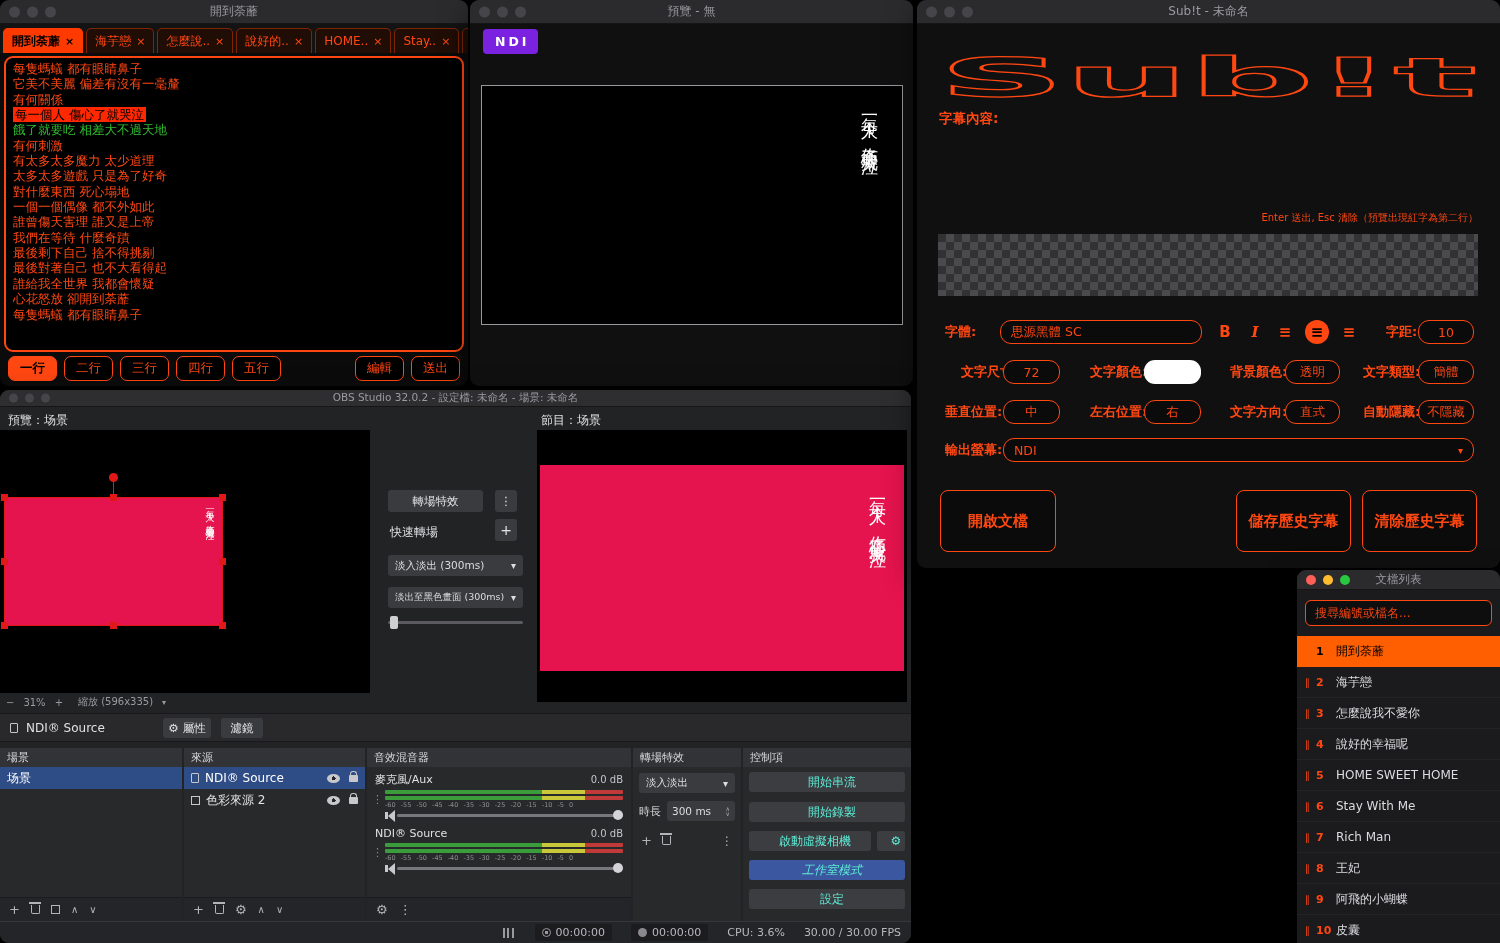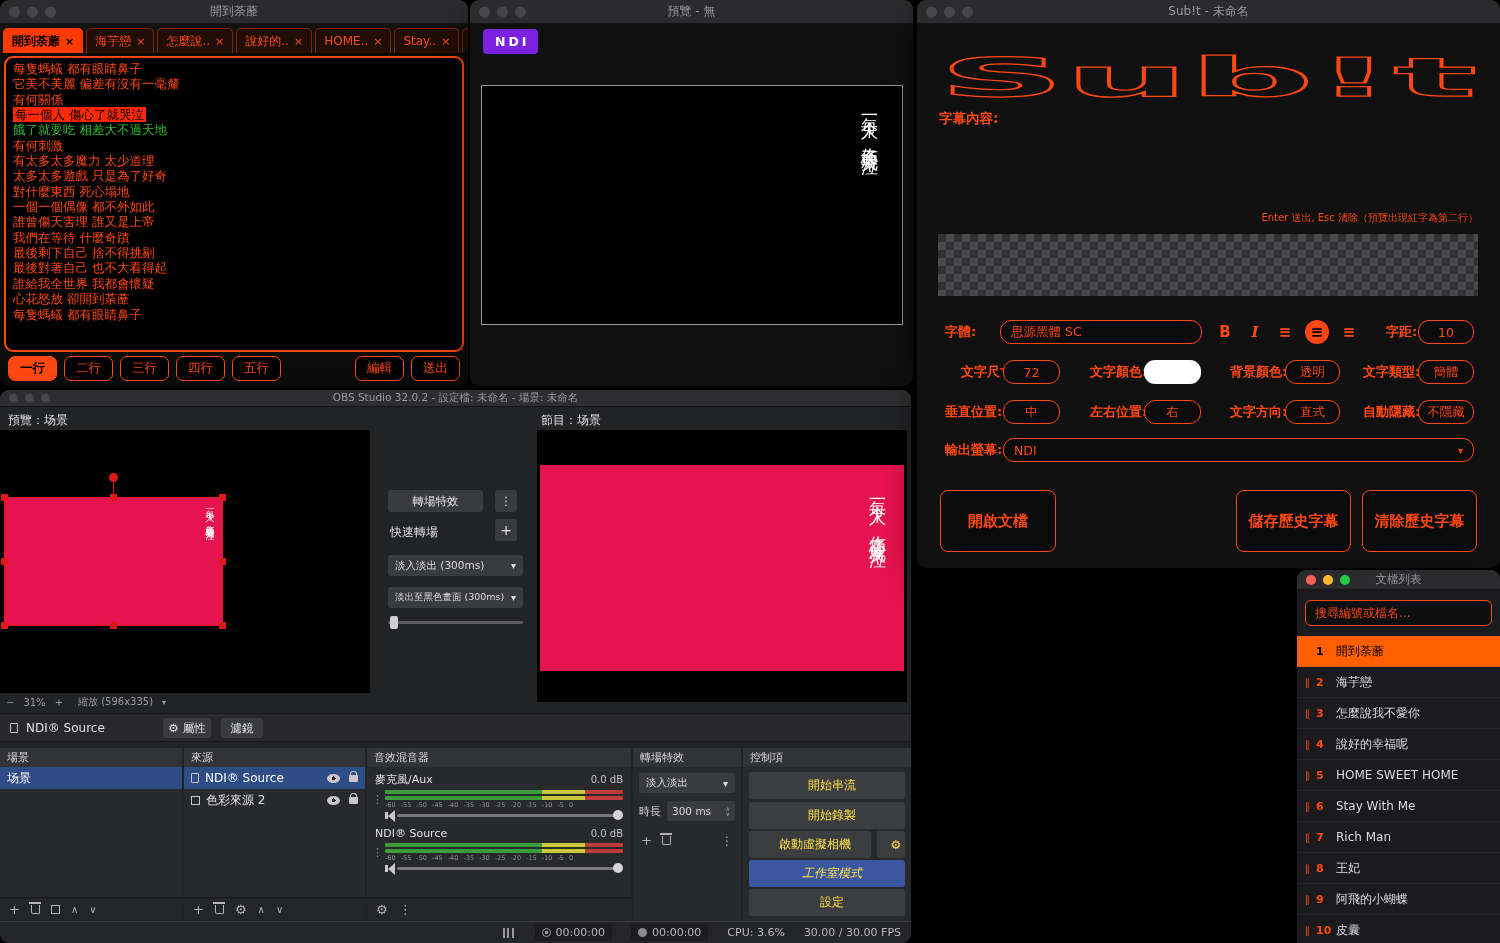--- a/index.html
+++ b/index.html
@@ -77,21 +77,21 @@
   .i-trash{width:9px;height:9px;border:1.5px solid #b4b4b8;border-top:none;border-radius:0 0 2px 2px;position:relative;}
   .i-trash::before{content:"";position:absolute;top:-3px;left:-2.5px;width:12px;height:1.5px;background:#b4b4b8;}
   .i-sq{width:9px;height:9px;border:1.5px solid #b4b4b8;}
   .tg{font-size:13px;color:#b4b4b8;}
   .meter{height:4px;border-radius:1px;background:linear-gradient(to right,#3a9c3a 0%,#3a9c3a 66%,#c8c83a 66%,#c8c83a 84%,#c03a3a 84%,#c03a3a 100%);}
   .mscale{font-size:6.5px;color:#8e8e92;white-space:nowrap;word-spacing:3px;margin-top:1px;overflow:hidden;}
   .spk{width:3px;height:7px;background:#c8c8cc;position:relative;flex:none;margin-right:9px;}
   .spk::before{content:"";position:absolute;left:3px;top:-2.5px;width:0;height:0;border-top:6px solid transparent;border-bottom:6px solid transparent;border-right:7px solid #c8c8cc;}
   .vslid{position:relative;height:3px;background:#77777c;border-radius:2px;flex:1;}
   .vknob{position:absolute;right:0;top:-4px;width:10px;height:10px;border-radius:50%;background:#d4d4d8;}
-  .cbtn{position:absolute;left:6px;right:6px;height:27px;background:#3c3d41;border-radius:3px;color:#fde047;font-size:12px;display:flex;align-items:center;justify-content:center;padding-left:10px;}
+  .cbtn{position:absolute;left:6px;right:6px;height:20px;background:#3c3d41;border-radius:3px;color:#5eead4;font-size:12px;display:flex;align-items:center;justify-content:center;padding-left:10px;}
   .cbtn.blue{background:#3a57a0;}
   .statusbar{position:absolute;left:0;bottom:0;width:100%;height:22px;background:#242528;border-top:1px solid #37373b;display:flex;align-items:center;justify-content:flex-end;gap:19px;padding:0 10px;color:#b8b8bc;font-size:11px;}
   .pillt{display:flex;align-items:center;gap:5px;background:#1c1c1f;border-radius:3px;padding:2px 7px;}
   .i-ring{width:9px;height:9px;border:1.5px solid #9a9a9e;border-radius:50%;background:radial-gradient(circle,#9a9a9e 0 1.5px,transparent 1.6px);}
   .i-rec{width:9px;height:9px;border-radius:50%;background:#8a8a8e;}
   .i-bars{width:13px;height:10px;background:repeating-linear-gradient(90deg,#9a9a9e 0 2px,transparent 2px 4.5px);}
 
   
   .search{position:absolute;left:8px;top:30px;width:187px;height:26px;background:#0e0e0f;border:1.5px solid var(--acc);border-radius:6px;color:var(--acc);font-size:12px;padding:0 9px;outline:none;font-family:inherit;}
   .search::placeholder{color:var(--acc);opacity:.95;}

